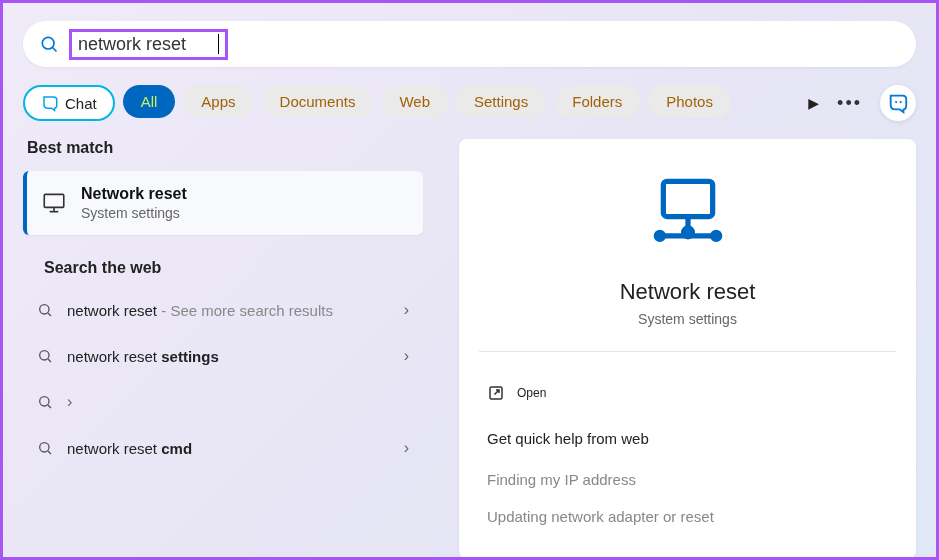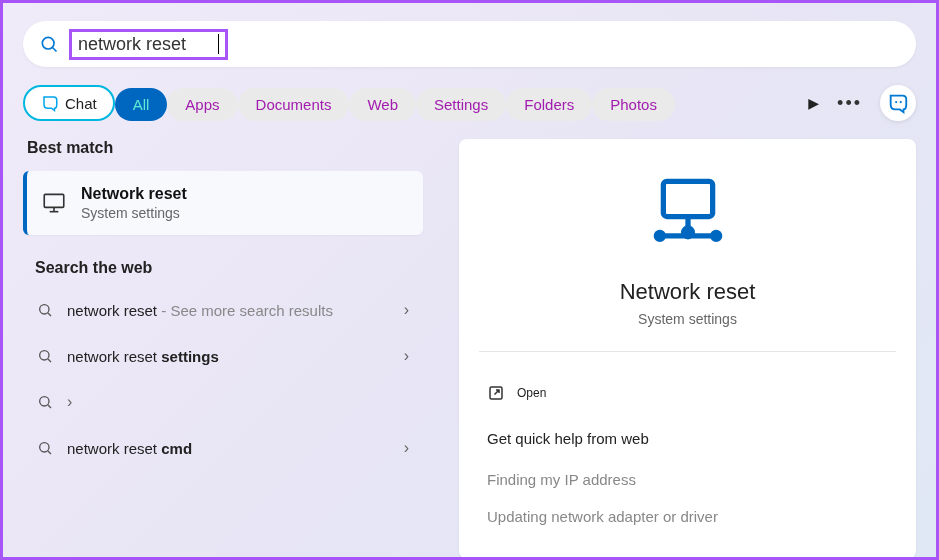--- a/index.html
+++ b/index.html
@@ -33,44 +33,45 @@
       color: #333;
       width: 140px;
       background: transparent;
     }
     .search-cursor {
       width: 1px; height: 20px; background: #000;
       display: inline-block;
     }
     .tabs-row {
       display: flex;
-      align-items: flex-end;
+      align-items: flex-start;
+      gap: 8px;
       margin: 18px 20px 0 20px;
     }
     .chat-btn {
       display: flex; align-items: center; gap: 6px;
       background: #fff;
       border: 2px solid #00b7e0;
       border-radius: 20px;
       padding: 7px 16px;
       font-size: 15px;
       color: #222;
       cursor: pointer;
     }
     .chat-btn .bing-mini { width: 18px; height: 18px; }
     .tab-pill {
       background: #eaeaea;
       border-radius: 20px;
       padding: 8px 18px;
       font-size: 15px;
-      color: #a21caf;
+      color: #a16207;
       cursor: pointer;
       border: none;
     }
-    .tab-pill.active { background: #0067c0; color: #5eead4; }
+    .tab-pill.active { background: #0067c0; color: #bef264; }
     .tabs-right { margin-left: auto; display: flex; align-items: center; gap: 18px; }
     .caret-right { font-size: 14px; color: #222; cursor: pointer; }
     .more-dots { font-size: 18px; color: #333; letter-spacing: 2px; cursor: pointer; }
     .bing-circle {
       width: 36px; height: 36px; border-radius: 50%;
       background: #fff; display: flex; align-items: center; justify-content: center;
       box-shadow: 0 1px 4px rgba(0,0,0,0.1);
       cursor: pointer;
     }
     .content { display: flex; margin: 18px 20px 0 20px; gap: 36px; }
@@ -92,21 +93,21 @@
       align-items: center;
       gap: 14px;
       position: relative;
       border-left: 4px solid #0067c0;
       box-shadow: 0 1px 2px rgba(0,0,0,0.04);
       cursor: pointer;
     }
     .best-match-card .mini-monitor { display:flex; }
     .best-match-card .title { font-size: 16px; font-weight: 600; color: #111; }
     .best-match-card .sub { font-size: 14px; color: #666; margin-top: 2px; }
-    .section-heading2 { font-size: 16px; font-weight: 600; color: #222; margin: 24px 0 10px 12px; }
+    .section-heading2 { font-size: 16px; font-weight: 600; color: #222; margin: 24px 0 10px 21px; }
     .web-item {
       display: flex; align-items: center;
       padding: 14px 14px;
       gap: 14px;
       cursor: pointer;
       border-radius: 6px;
     }
     .web-item .mag { color: #555; display:flex; }
     .web-item .text { font-size: 15px; color: #222; flex: 1; }
     .web-item .text .hint { color: #888; }
@@ -249,15 +250,15 @@
       <span class="open-icon">
         <svg width="18" height="18" viewBox="0 0 24 24" fill="none" stroke="#333" stroke-width="2">
             <rect x="4" y="4" width="16" height="16" rx="2"></rect>
             <path d="M10 14 L16 8 M12 8 L16 8 L16 12"></path>
           </svg>
       </span>
       <span>Open</span>
     </div>
     <div class="quick-help-heading">Get quick help from web</div>
     <div class="help-link">Finding my IP address</div>
-    <div class="help-link">Updating network adapter or driver</div>
+    <div class="help-link">Updating network adapter or reset</div>
   </div>
 </div>
 
 </body></html>

